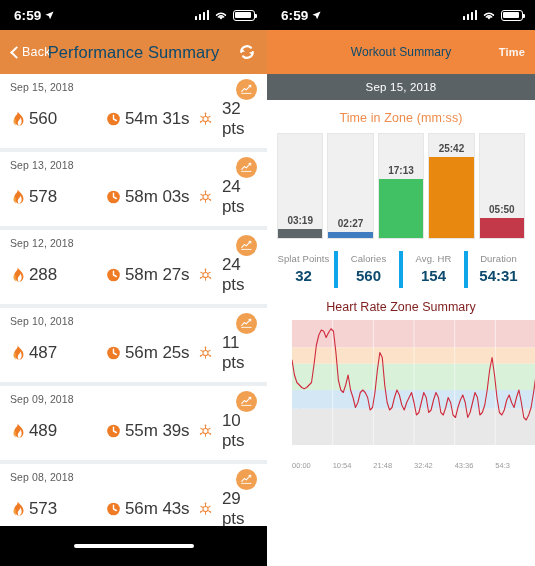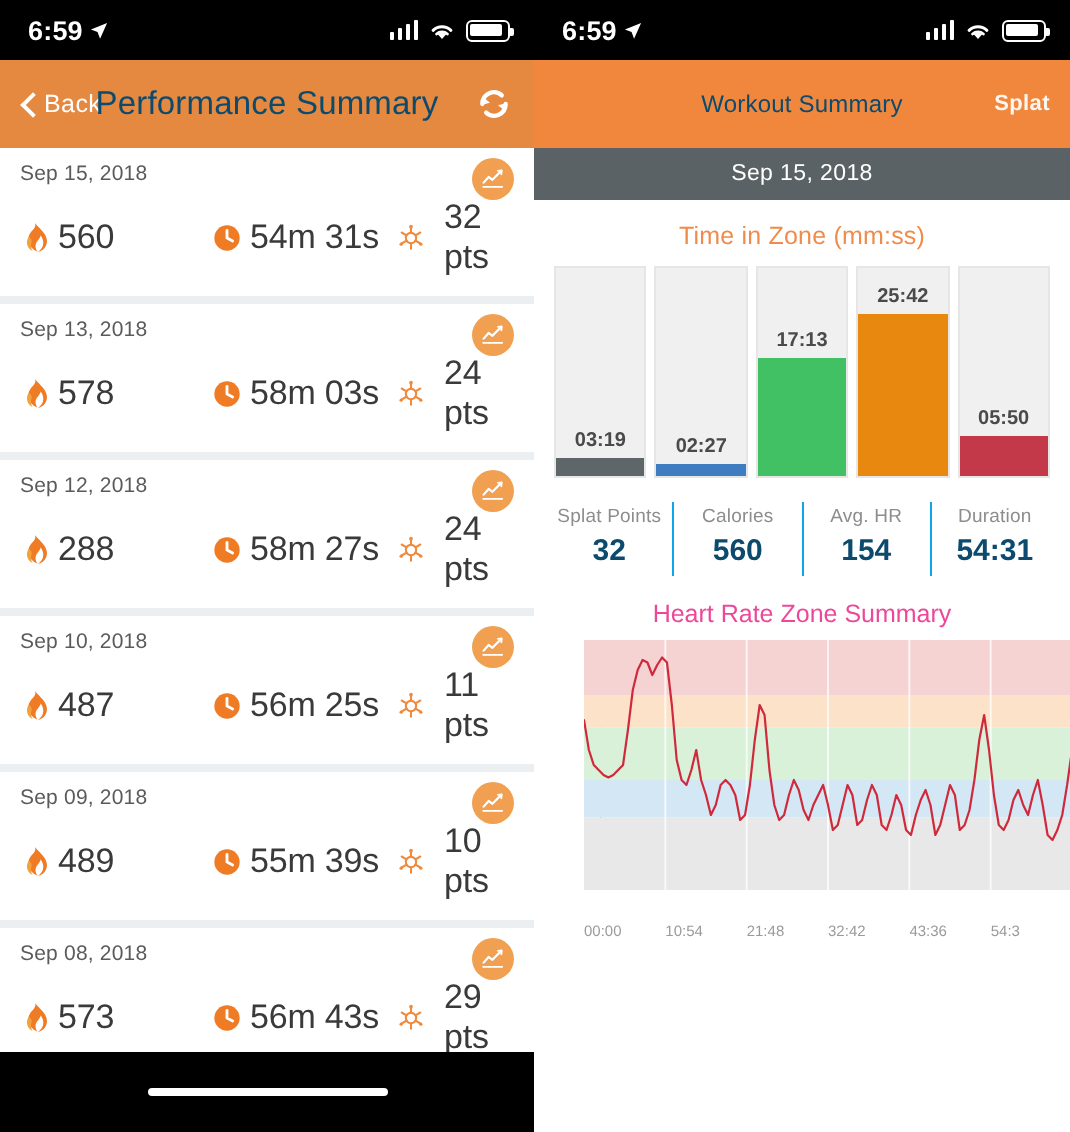--- a/index.html
+++ b/index.html
@@ -136,28 +136,28 @@
   .blabel {
     position: absolute; left: 0; right: 0; text-align: center;
     font-size: 10px; color: #4a4a4a; font-weight: bold;
   }
 
   .statsrow {
     display: flex; margin: 12px 6px 0; padding-bottom: 2px;
   }
   .statcell {
     flex: 1; text-align: center; padding: 2px 0 4px;
-    border-right: 1px solid #0ea5e9;
+    border-right: 4px solid #0ea5e9;
   }
   .statcell:last-child { border-right: none; }
   .stat-label { font-size: 9.5px; color: #8d8d8d; letter-spacing: .1px; }
   .stat-value { font-size: 15px; color: #0c4a6e; font-weight: bold; margin-top: 3px; }
 
   .hr-wrap { margin: 0 8px 0 8px; position: relative; }
-  .hr-title { text-align: center; color: #ec4899; font-size: 12.5px; padding: 10px 0 6px; }
+  .hr-title { text-align: center; color: #7f1d1d; font-size: 12.5px; padding: 10px 0 6px; }
   .hr-chart { position: relative; height: 125px; }
   .hr-ylabel {
     position: absolute; left: -2px; top: 50%;
     transform: translateY(-50%) rotate(-90deg); transform-origin: center;
     font-size: 7.5px; color: #8e8e8e; white-space: nowrap;
   }
   .hr-plot { position: absolute; left: 17px; right: -9px; top: 0; bottom: 0; }
   .hr-xaxis {
     display: flex; margin-left: 17px; margin-right: -9px;
     padding-top: 16px;
@@ -527,21 +527,21 @@
           <path d="M4.9 7.7 a4.6 4.6 0 0 1 6.2 0" stroke="#fff" stroke-width="1.6" fill="none" stroke-linecap="round"></path>
         </svg>
         <span class="batt">
             <b></b>
           </span>
       </div>
     </div>
 
     <div class="navbar-right">
       <div class="nav-title">Workout Summary</div>
-      <div class="done-btn">Splat</div>
+      <div class="done-btn">Time</div>
     </div>
 
     <div class="datebar">
       <span>Sep 15, 2018</span>
     </div>
 
     <div class="sec-title">Time in Zone (mm:ss)</div>
     <div class="barchart">
         <div class="bcol">
           <div class="blabel" style="bottom:9%; margin-bottom:3px;">03:19</div>

